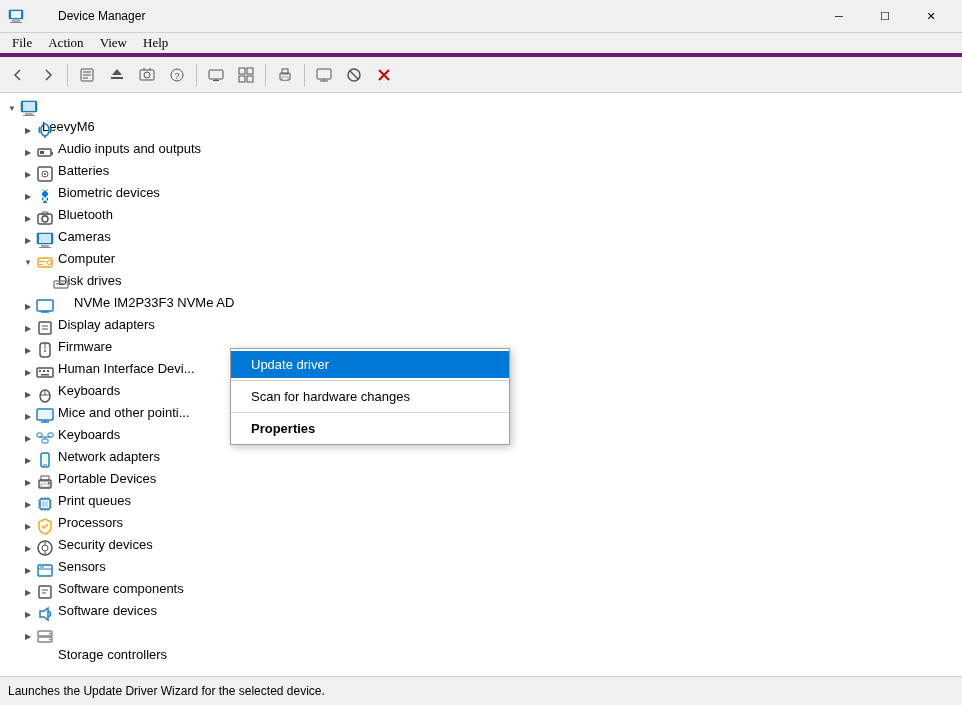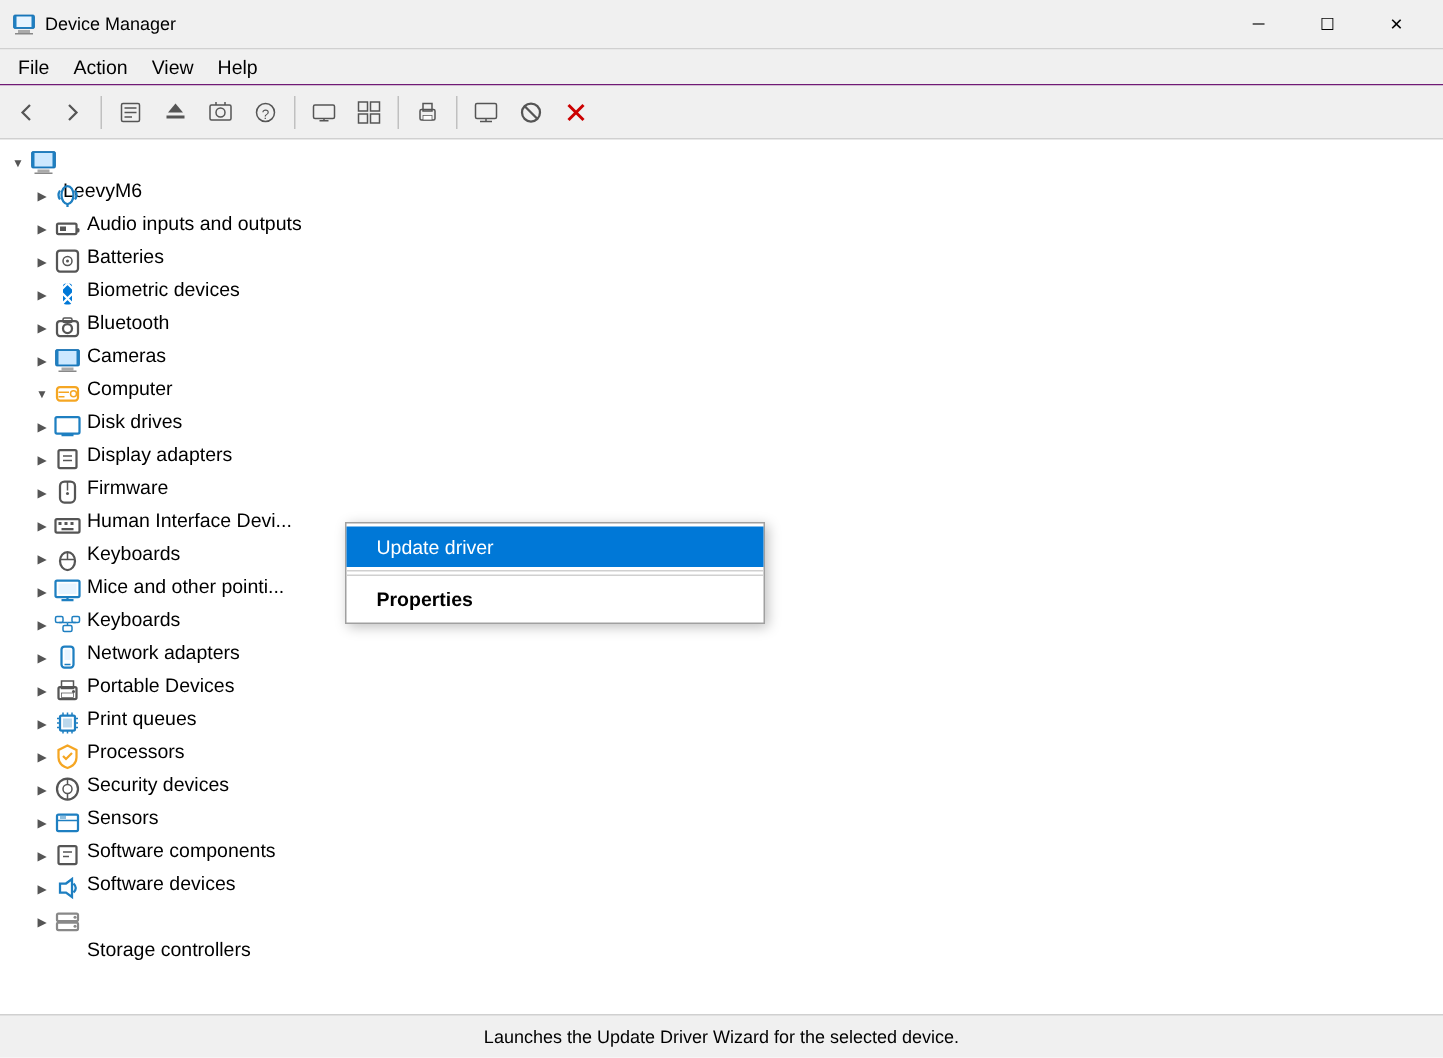--- a/index.html
+++ b/index.html
@@ -16,20 +16,21 @@
 
     
     .title-bar {
       background: #f0f0f0;
       height: 30px;
       display: flex;
       align-items: center;
       padding: 16px 8px;
       border-bottom: 1px solid #d0d0d0;
       user-select: none;
+      gap: 28px;
     }
     .title-bar-icon {
       width: 16px;
       height: 16px;
       margin-right: 6px;
       display: flex;
       align-items: center;
       justify-content: center;
     }
     .title-bar-title {
@@ -54,21 +55,22 @@
       color: #000;
     }
 
     
     .menu-bar {
       background: #f0f0f0;
       height: 24px;
       display: flex;
       align-items: center;
       padding: 0 4px;
-      border-bottom: 1px solid #701a75;
+      border-bottom: 4px solid #701a75;
+      font-family: Liberation Serif, serif;
     }
     .menu-item {
       padding: 2px 8px;
       cursor: pointer;
       font-size: 13px;
       color: #000;
     }
 
     
     .toolbar {
@@ -192,21 +194,20 @@
 
     
     .status-bar {
       height: 24px;
       background: #f0f0f0;
       border-top: 1px solid #d0d0d0;
       display: flex;
       align-items: center;
       padding: 14px 8px;
       font-size: 12px;
-      justify-content: center;
     }
 
     
     .icon-computer { color: #1e7fc1; }
     .icon-bluetooth { color: #0078d7; }
   </style>
 </head>
 <body>
 
 <div class="title-bar">
@@ -425,20 +426,30 @@
         <svg width="18" height="18" viewBox="0 0 18 18">
             <rect x="2" y="5" width="14" height="9" rx="2" fill="none" stroke="#f5a623" stroke-width="1.5"></rect>
             <ellipse cx="13" cy="9.5" rx="2" ry="2" fill="none" stroke="#f5a623" stroke-width="1"></ellipse>
             <rect x="3" y="8" width="7" height="1" fill="#f5a623"></rect>
             <rect x="3" y="11" width="4" height="1" fill="#f5a623"></rect>
           </svg>
       </div>
       <span class="tree-label">Disk drives</span>
     </div>
 
+    <div class="tree-item indent-2">
+      <div class="tree-expand" style="visibility:hidden">▶</div>
+      <div class="tree-icon">
+        <svg width="18" height="18" viewBox="0 0 18 18">
+            <rect x="2" y="6" width="14" height="7" rx="1" fill="none" stroke="#888" stroke-width="1.5"></rect>
+            <rect x="4" y="8" width="10" height="1.5" fill="#888"></rect>
+          </svg>
+      </div>
+      <span class="tree-label">NVMe IM2P33F3 NVMe AD</span>
+    </div>
 
 
     <div class="tree-item indent-1">
       <div class="tree-expand">▶</div>
       <div class="tree-icon">
         <svg width="18" height="18" viewBox="0 0 18 18">
             <rect x="1" y="3" width="16" height="11" rx="1" fill="none" stroke="#1e7fc1" stroke-width="1.5"></rect>
             <line x1="5" y1="15" x2="13" y2="15" stroke="#1e7fc1" stroke-width="1.5"></line>
             <line x1="9" y1="14" x2="9" y2="15" stroke="#1e7fc1" stroke-width="1.5"></line>
           </svg>
@@ -643,20 +654,23 @@
       <span class="tree-label">Storage controllers</span>
     </div>
 
   </div>
 
   <div class="context-menu">
     <div class="ctx-item highlighted">
       <span>Update driver</span>
     </div>
     <div class="ctx-separator"></div>
+    <div class="ctx-item">
+      <span>Scan for hardware changes</span>
+    </div>
     <div class="ctx-separator"></div>
     <div class="ctx-item bold">
       <span>Properties</span>
     </div>
   </div>
 
 </div>
 
 <div class="status-bar">
   <span>Launches the Update Driver Wizard for the selected device.</span>

